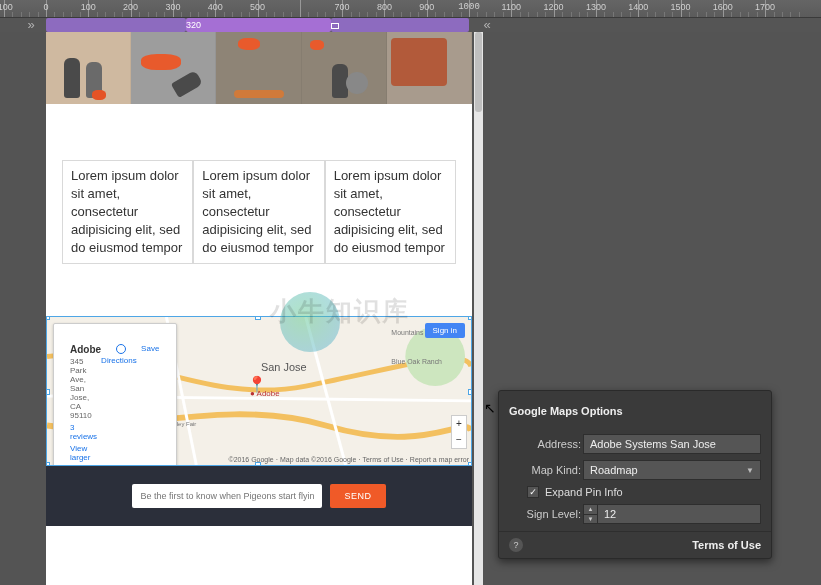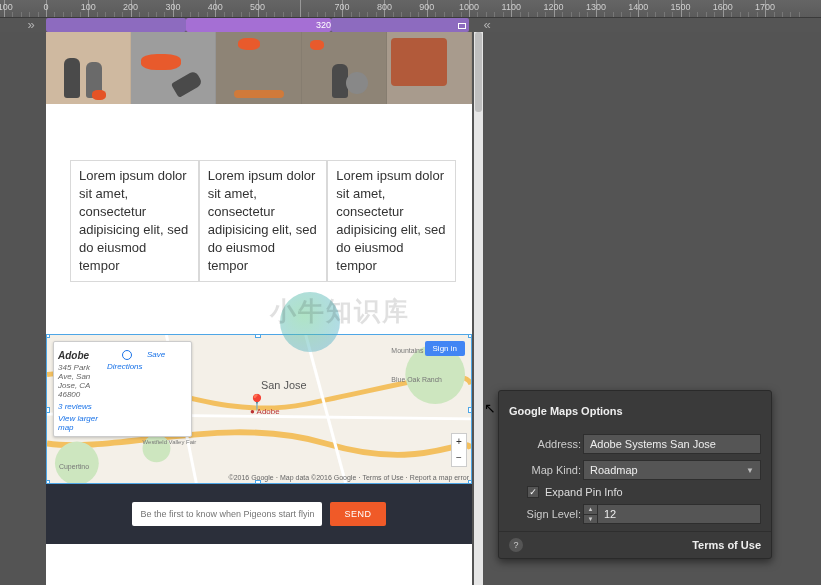--- a/index.html
+++ b/index.html
@@ -52,21 +52,21 @@
   .bp-bar {
     position:absolute; top:0; height:14px;
     background:#a56fd4;
     border-radius:2px;
   }
   .bp1 { left:46px; width:140px; background:#8d6bbf; }
   .bp2 { left:186px; width:145px; background:#a56fd4; }
   .bp3 { left:331px; width:138px; background:#8d6bbf; }
   .bp-bar span{
     color:#fff; font-size:9px; line-height:14px;
-    display:block; text-align:right;
+    display:block; text-align:left;
   }
   .bp-bar .ic {
     display:inline-block; width:8px; height:6px;
     border:1px solid #fff; margin-right:3px;
     vertical-align:middle;
   }
 
   
   .stage {
     position:absolute;
@@ -125,47 +125,46 @@
   }
   .ph .person {
     position:absolute; width:16px; height:40px;
     background:#4a4a4a;
     border-radius:6px 6px 3px 3px;
     bottom:6px;
   }
 
   .gap { height:48px; background:#fff;}
 
-  .cols { display:flex; gap:0; padding:8px 16px;margin-left:8px; }
+  .cols { display:flex; gap:0; padding:8px 16px; }
   .cols .cell {
     flex:1; border:1px solid #d9d9d9;
     padding:6px 8px;
     font-size:13px; line-height:18px;
     color:#333;
   }
 
   .gap2{height:44px; background:#fff;}
 
   
   .maparea{
     position:relative; height:150px;
     border:1px solid #4ea6e6;
     background:#f4f0e8;
     overflow:hidden;
   }
   .roads{position:absolute; inset:0;}
   .roads svg{width:100%; height:100%;}
   .infobox{
     position:absolute; left:6px; top:6px;
-    width:139px;
+    width:124px;
     background:#fff; border:1px solid #ccc;
-    border-radius:2px; padding:4px;
+    border-radius:2px; padding:16px;
     font-size:8px; color:#444;
     box-shadow:0 1px 3px rgba(0,0,0,0.2);
-    font-style:italic;
   }
   .infobox .title{font-size:10px; font-weight:bold; color:#333;}
   .infobox .addr{color:#666; margin-top:2px;}
   .infobox .row{display:flex; justify-content:space-between; margin-top:4px;}
   .infobox .lnk{ color:#1a73e8; font-size:8px;}
   .infobox .ic2{ width:40px; color:#1a73e8;}
   .infobox .ic2 .dot{width:10px;height:10px;border:1px solid #1a73e8;border-radius:50%;margin:0 auto 2px;}
   .pin{ position:absolute; left:200px; top:58px; color:#d33; font-size:16px;}
   .signin{ position:absolute; right:6px; top:6px;
     background:#4285f4; color:#fff; font-size:8px;
@@ -341,21 +340,21 @@
     <div class="tick minor" style="left: 401.32px;"></div>
     <div class="tick minor" style="left: 409.78px;"></div>
     <div class="tick minor" style="left: 418.24px;"></div>
     <div class="tick" style="left: 426.7px;"></div>
     <div class="lbl" style="left: 426.7px;">900</div>
     <div class="tick minor" style="left: 435.16px;"></div>
     <div class="tick minor" style="left: 443.62px;"></div>
     <div class="tick minor" style="left: 452.08px;"></div>
     <div class="tick minor" style="left: 460.54px;"></div>
     <div class="tick" style="left: 469px;"></div>
-    <div class="lbl" style="left: 469px;">1000</div>
+    <div class="lbl" style="left: 469px; font-family: Liberation Mono, monospace;">1000</div>
     <div class="tick minor" style="left: 477.46px;"></div>
     <div class="tick minor" style="left: 485.92px;"></div>
     <div class="tick minor" style="left: 494.38px;"></div>
     <div class="tick minor" style="left: 502.84px;"></div>
     <div class="tick" style="left: 511.3px;"></div>
     <div class="lbl" style="left: 511.3px;">1100</div>
     <div class="tick minor" style="left: 519.76px;"></div>
     <div class="tick minor" style="left: 528.22px;"></div>
     <div class="tick minor" style="left: 536.68px;"></div>
     <div class="tick minor" style="left: 545.14px;"></div>
@@ -468,21 +467,21 @@
           <text x="346" y="48" font-size="7" fill="#777">Blue Oak Ranch</text>
           <text x="96" y="110" font-size="6" fill="#777">Westfield Valley Fair</text>
           <text x="12" y="136" font-size="7" fill="#777">Cupertino</text>
         </svg>
       </div>
 
       <div class="infobox">
         <div class="row" style="justify-content:space-between; padding:0;">
           <div>
             <div class="title">Adobe</div>
-            <div class="addr">345 Park Ave, San Jose, CA 46800</div>
+            <div class="addr">345 Park Ave, San Jose, CA 95110</div>
             <div class="lnk" style="margin-top:3px;">3 reviews</div>
             <div class="lnk" style="margin-top:3px;">View larger map</div>
           </div>
           <div style="display:flex;">
             <div class="ic2"><div class="dot"></div><span>Directions</span></div>
             <div class="ic2 star"><span>Save</span></div>
           </div>
         </div>
       </div>
 

